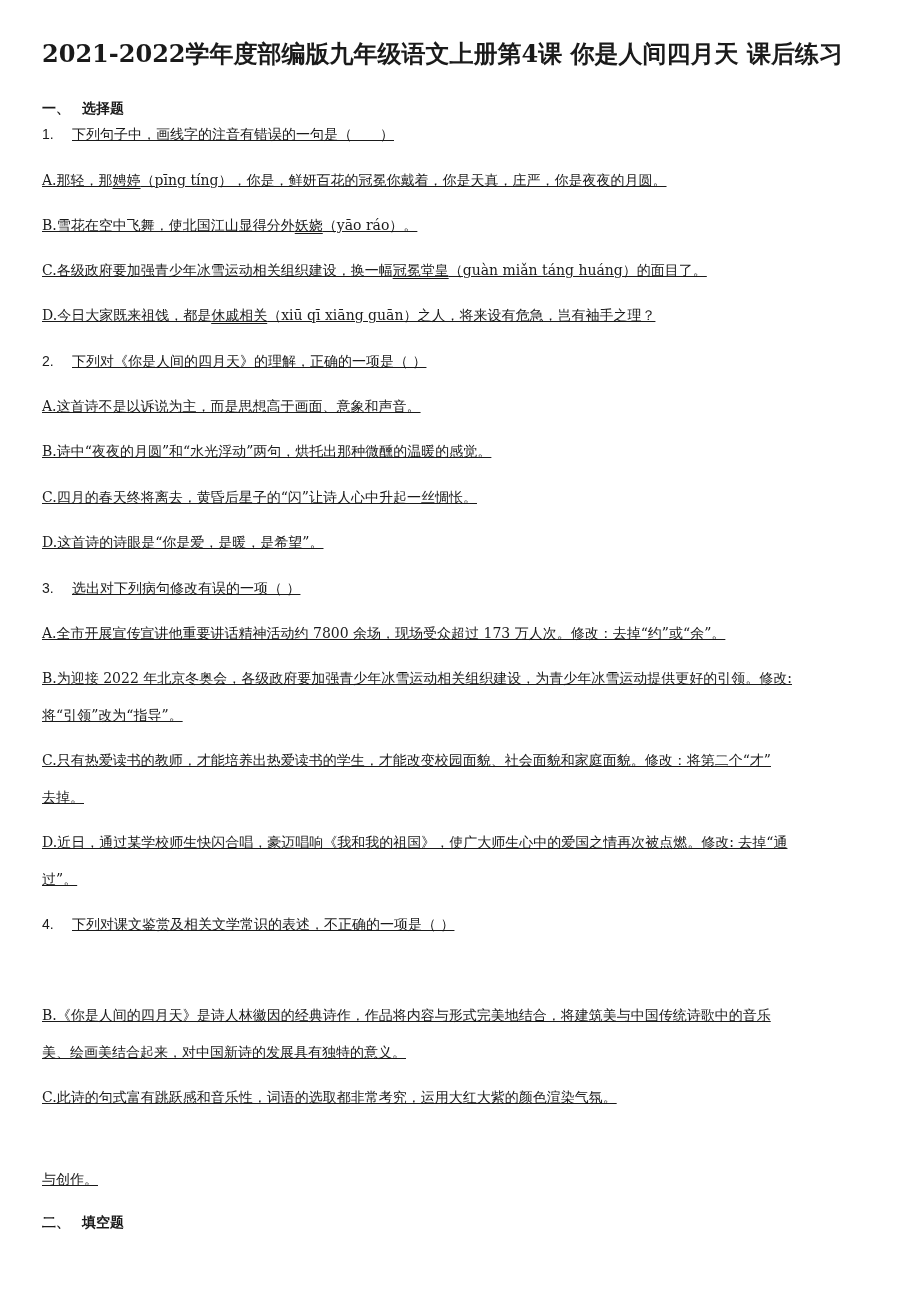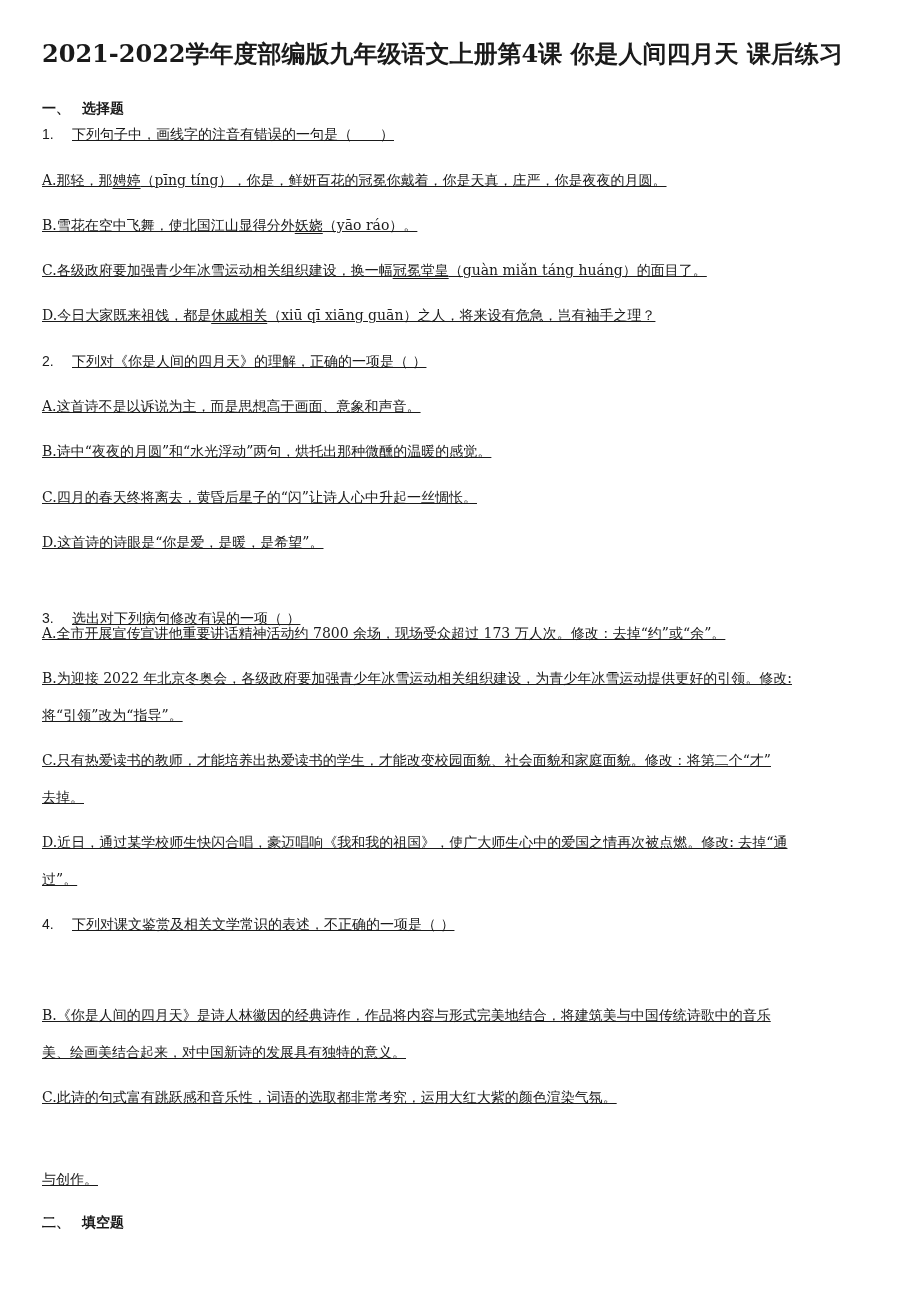--- a/index.html
+++ b/index.html
@@ -52,21 +52,21 @@
   </div>
 
   <div class="line q" style="top:351px;">
     <span class="num">2.</span><span>下列对《你是人间的四月天》的理解，正确的一项是（ ）</span>
   </div>
   <div class="line" style="top:396px;">A.这首诗不是以诉说为主，而是思想高于画面、意象和声音。</div>
   <div class="line" style="top:441px;">B.诗中“夜夜的月圆”和“水光浮动”两句，烘托出那种微醺的温暖的感觉。</div>
   <div class="line" style="top:487px;">C.四月的春天终将离去，黄昏后星子的“闪”让诗人心中升起一丝惆怅。</div>
   <div class="line" style="top:532px;">D.这首诗的诗眼是“你是爱，是暖，是希望”。</div>
 
-  <div class="line q" style="top:608px;">
+  <div class="line q" style="top:578px;">
     <span class="num">3.</span><span>选出对下列病句修改有误的一项（ ）</span>
   </div>
   <div class="line" style="top:623px;">A.全市开展宣传宣讲他重要讲话精神活动约 7800 余场，现场受众超过 173 万人次。修改：去掉“约”或“余”。</div>
   <div class="line" style="top:668px;">B.为迎接 2022 年北京冬奥会，各级政府要加强青少年冰雪运动相关组织建设，为青少年冰雪运动提供更好的引领。修改:</div>
   <div class="line" style="top:705px;">将“引领”改为“指导”。</div>
   <div class="line" style="top:750px;">C.只有热爱读书的教师，才能培养出热爱读书的学生，才能改变校园面貌、社会面貌和家庭面貌。修改：将第二个“才”</div>
   <div class="line" style="top:787px;">去掉。</div>
   <div class="line" style="top:832px;">D.近日，通过某学校师生快闪合唱，豪迈唱响《我和我的祖国》，使广大师生心中的爱国之情再次被点燃。修改: 去掉“通</div>
   <div class="line" style="top:869px;">过”。</div>
 

